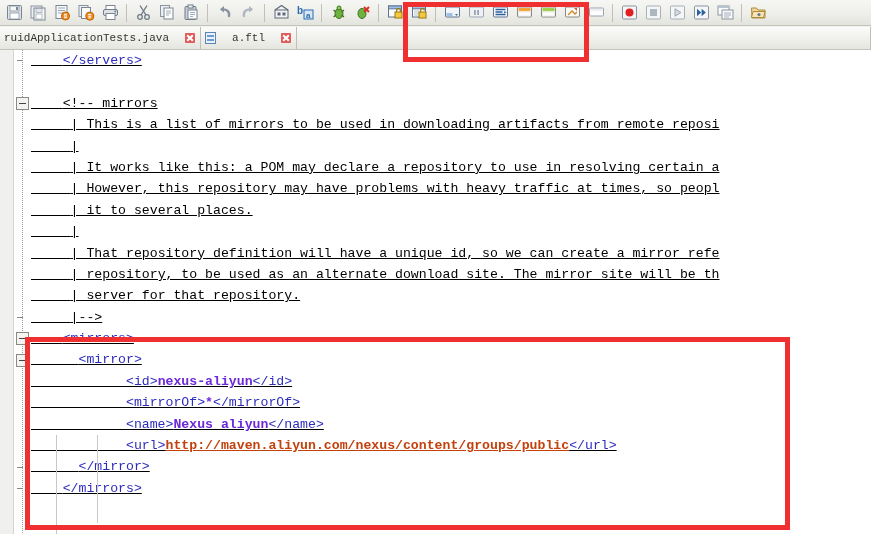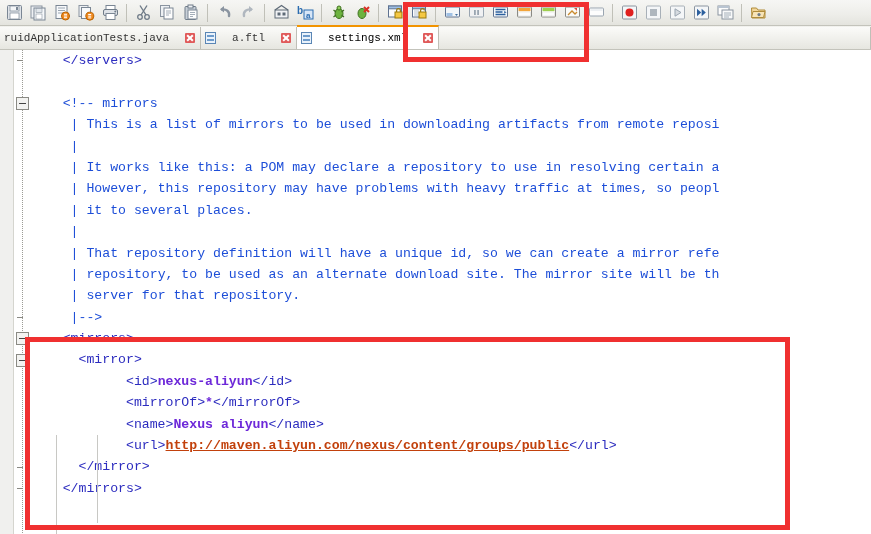--- a/index.html
+++ b/index.html
@@ -169,23 +169,23 @@
     position: absolute;
     left: 31px; top: 0;
     width: 840px; height: 484px;
     font-family: "Liberation Mono", monospace;
     font-size: 13.2px;
     line-height: 21.4px;
     white-space: pre;
     color: #000;
     overflow: hidden;
   }
-  .ln { height: 21.4px; white-space: pre; }
+  .ln { height: 21.4px; white-space: pre; text-decoration: underline; }
   .tag { color: #2c2cbf; }
-  .cmt { color: #1d4ed8; }
+  .cmt { color: #000000; }
   .txt { color: #6d28d9; font-weight: bold; }
   .url { color: #c2410c; font-weight: bold; text-decoration: underline; }
 
   
   .iguide {
     position: absolute;
     width: 1px;
     background: #c8c8c4;
   }
 
@@ -444,25 +444,20 @@
     <span class="tab-close"></span>
   </div>
 
 
   <div class="tab">
     <span class="tab-icon"></span>
     <span class="tab-label">a.ftl</span>
     <span class="tab-close"></span>
   </div>
 
-  <div class="tab active">
-    <span class="tab-icon"></span>
-    <span class="tab-label">settings.xml</span>
-    <span class="tab-close"></span>
-  </div>
 
   <div id="tabstrip-filler"></div>
 </div>
 
 <div id="editor">
   <div id="gutter-outer"></div>
 
   <div id="fold-col">
     <div id="fold-line"></div>
   <div class="fold-tick" style="top: 10px;"></div>

